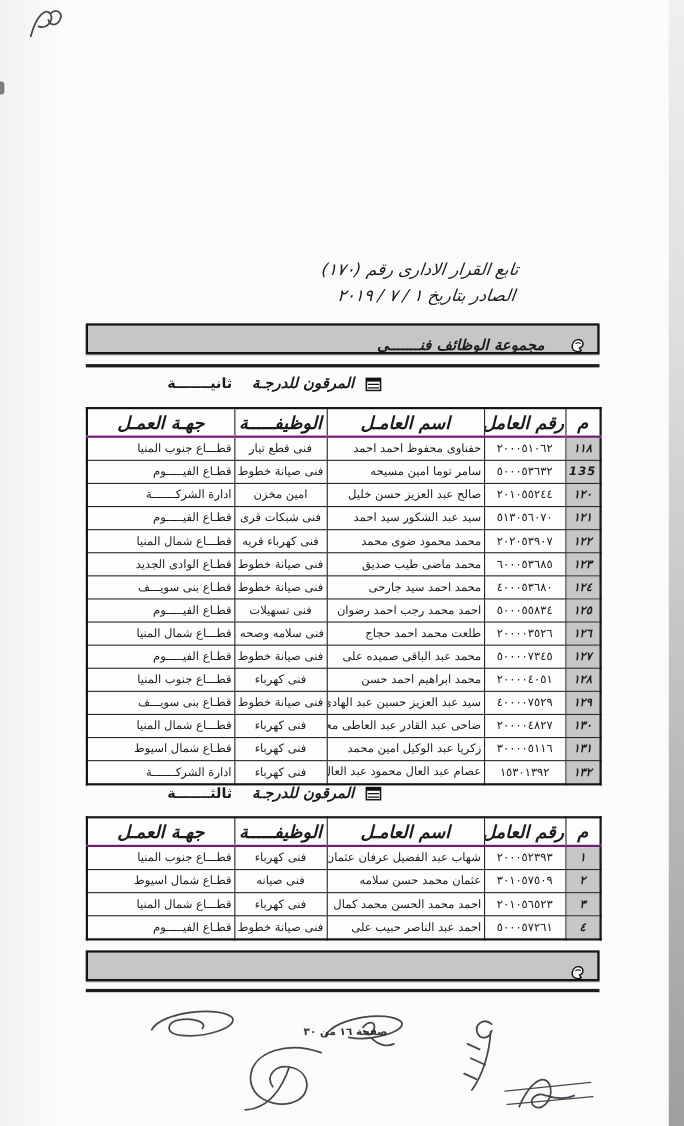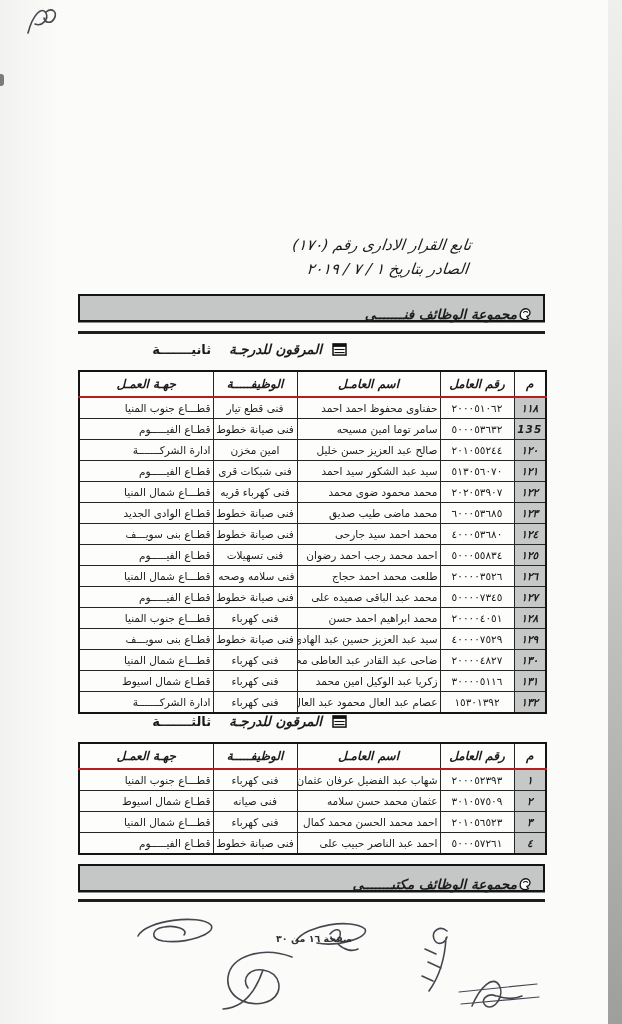--- a/index.html
+++ b/index.html
@@ -15,43 +15,43 @@
     background:linear-gradient(to right,#f2f2f1,rgba(255,255,255,0)); }
   .edge-nub{position:absolute; left:0; top:74px; width:4px; height:12px; background:#7c7c7c; border-radius:0 3px 3px 0;}
   
   .doc-header{position:absolute; top:233px; right:152px; text-align:right;
     font-style:italic; transform:skewX(-7deg); font-weight:500;}
   .doc-header .l1{font-size:15px; line-height:24px; letter-spacing:.3px;}
   .doc-header .l2{font-size:15px; line-height:24px; letter-spacing:.6px; padding-left:10px;}
   
   .group-bar{position:absolute; left:78px; width:467px; height:28px; box-sizing:border-box;
     background:#c4c7c5; border:2px solid #141414; display:flex; align-items:center;
-    gap:1px; padding:12px 10px 0 6px; box-shadow:0 1px 0 #8a8a8a;}
+    gap:23px; padding:12px 10px 0 6px; box-shadow:0 1px 0 #8a8a8a;}
   .group-bar .bar-label{font-size:13.5px; font-weight:bold; font-style:italic; letter-spacing:.2px; white-space:nowrap;}
   .bar-technical{top:294px;}
   .bar-clerical{top:864px;}
   .rule{position:absolute; left:78px; width:467px; height:3px; background:#1e1e1e;}
   .rule-1{top:331px;}
   .rule-2{top:899px;}
   
   .grade-heading{position:absolute; left:78px; width:467px; box-sizing:border-box;
     display:flex; align-items:center; gap:10px; padding-right:198px;}
   .grade-heading .gh-title{font-size:13.5px; font-weight:bold; font-style:italic; white-space:nowrap;}
   .grade-heading .gh-grade{font-size:13px; font-weight:bold; white-space:nowrap; margin-right:8px;margin-left:12px;}
   .heading-second{top:341px;}
   .heading-third{top:713px;}
   
   table.roster{position:absolute; left:78px; width:467px; border-collapse:collapse;
     table-layout:fixed; background:#fdfdfc;}
   .table-second{top:370px;}
   .table-third{top:742px;}
   table.roster th, table.roster td{border:1px solid #262626; overflow:hidden; white-space:nowrap;}
   table.roster{border:2px solid #141414;}
-  table.roster th{height:22px; font-size:12px; font-weight:bold; font-style:italic;
-    text-align:center; border-bottom:2px solid #b91c1c; background:#fdfdfc;}
+  table.roster th{height:22px; font-size:16px; font-weight:bold; font-style:italic;
+    text-align:center; border-bottom:2px solid #701a75; background:#fdfdfc;}
   table.roster td{height:20px; font-size:10.5px; padding:0 2px;}
   td.c0{background:#c6c8c7; text-align:center; font-weight:bold; font-size:10.5px; letter-spacing:1px;font-style:italic;}
   td.c1{text-align:center; letter-spacing:1.2px; font-size:10.5px;}
   td.c2{text-align:right;}
   td.c3{text-align:center;margin-left:44px;}
   td.c4{text-align:right; font-size:10.2px;}
   
   .memo-icon{width:15px; height:16px; flex:0 0 auto;}
   .list-icon{width:15px; height:13px; flex:0 0 auto;}
   
@@ -278,21 +278,20 @@
           <td class="c4">قطـاع الفيـــــوم</td>
         </tr>
       </tbody>
   </table>
 
   <div class="group-bar bar-clerical">
     <svg class="memo-icon" viewBox="0 0 16 16">
       <path d="M3.5 12.5 C1.5 10.5 2 5.5 5 3.5 C8 1.5 11.5 2.5 12.5 5 C13.5 7.5 12 10 9.5 10.5 L11 13 C8.5 14.5 5.5 14 3.5 12.5 Z" fill="#fdfdfc" stroke="#111" stroke-width="1.4"></path>
       <path d="M5.5 6.5 C7 5 9.5 5 10.5 6.5" fill="none" stroke="#111" stroke-width="1.1"></path>
     </svg>
-    <span class="bar-label">مجموعة الوظائف مكتبـــــــى</span>
   </div>
   <div class="rule rule-2"></div>
 
   <div class="page-footer">صفحة ١٦ من ٣٠</div>
 
   <svg class="sig-layer" width="622" height="1024" viewBox="0 0 622 1024">
     <g fill="none" stroke="#2e2e38" stroke-width="1.6" stroke-linecap="round" opacity="0.88">
 
       <path d="M28 33 C33 14 42 6 46 13 C49 19 42 27 35 24 M46 12 C52 7 58 12 54 19 C51 24 45 23 44 18"></path>
 

